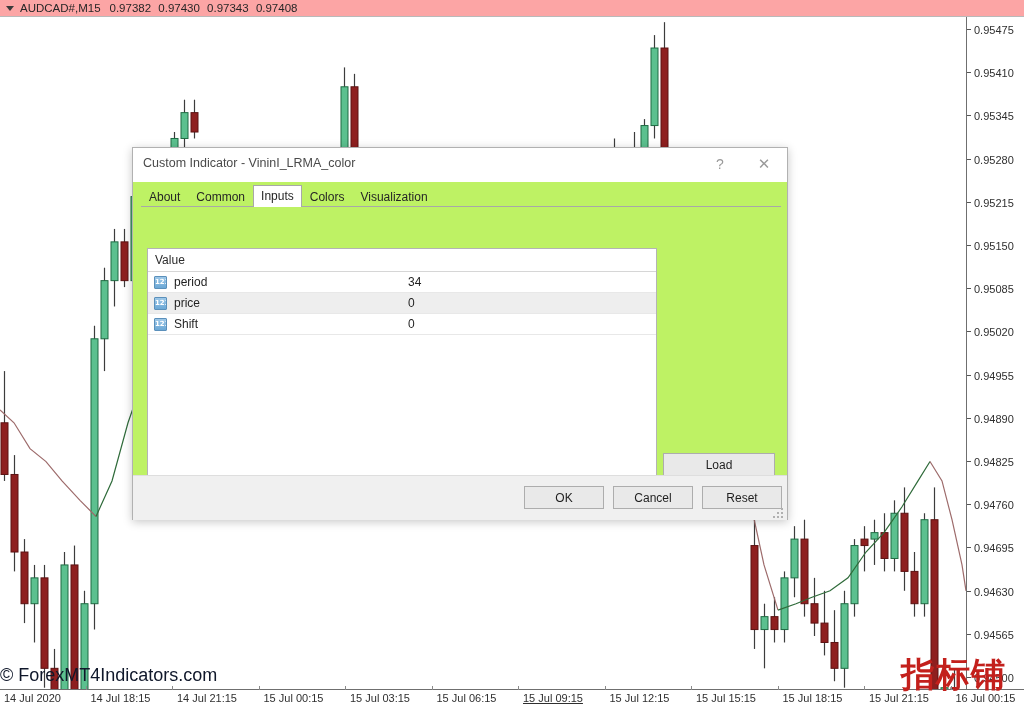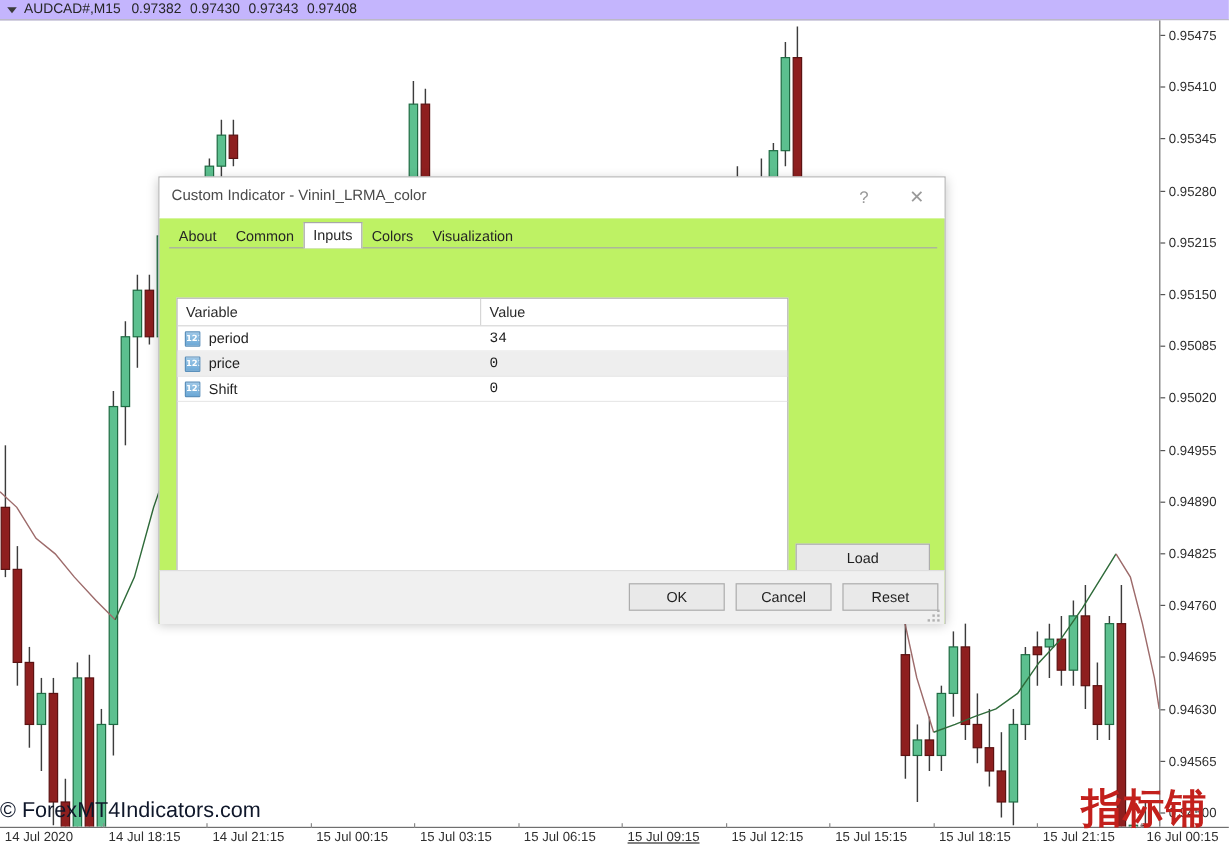--- a/index.html
+++ b/index.html
@@ -28,21 +28,21 @@
   #chart-header {
     position: absolute;
     left: 0; top: 0;
     width: 1024px;
     height: 17px;
     border-bottom: 1px solid #b9b9b9;
     box-sizing: border-box;
     display: flex;
     align-items: center;
     padding-left: 6px;
-    background: #c4b5fd;
+    background: #fca5a5;
     font-size: 11.5px;
     color: #262626;
     white-space: nowrap;
   }
   #chart-header .caret {
     width: 0; height: 0;
     border-left: 4px solid transparent;
     border-right: 4px solid transparent;
     border-top: 5px solid #3a3a3a;
     margin-right: 6px;
@@ -254,21 +254,20 @@
     display: flex;
     align-items: center;
     border-right: 1px solid transparent;
   }
   .param-row .cell-val {
     flex: 1;
     box-sizing: border-box;
     padding-left: 7px;
     display: flex;
     align-items: center;
-    font-family: Liberation Mono, monospace;
   }
   .type-icon {
     width: 13px; height: 13px;
     margin-right: 7px;
     flex: 0 0 13px;
     position: relative;
     background: linear-gradient(#9ec8e8, #6ba8d6);
     border: 1px solid #5b90bb;
     border-radius: 1px;
     box-sizing: border-box;
@@ -532,21 +531,20 @@
       <div id="tabstrip">
           <div class="tab">About</div>
           <div class="tab">Common</div>
           <div class="tab selected">Inputs</div>
           <div class="tab">Colors</div>
           <div class="tab">Visualization</div>
         </div>
 
       <div id="params-table">
         <div id="params-header">
-          <div class="col-var">Variable</div>
           <div class="col-val">Value</div>
         </div>
         <div id="params-rows">
             <div class="param-row">
               <div class="cell-var">
                 <span class="type-icon">123</span>
                 <span class="param-label">period</span>
               </div>
               <div class="cell-val">34</div>
             </div>

